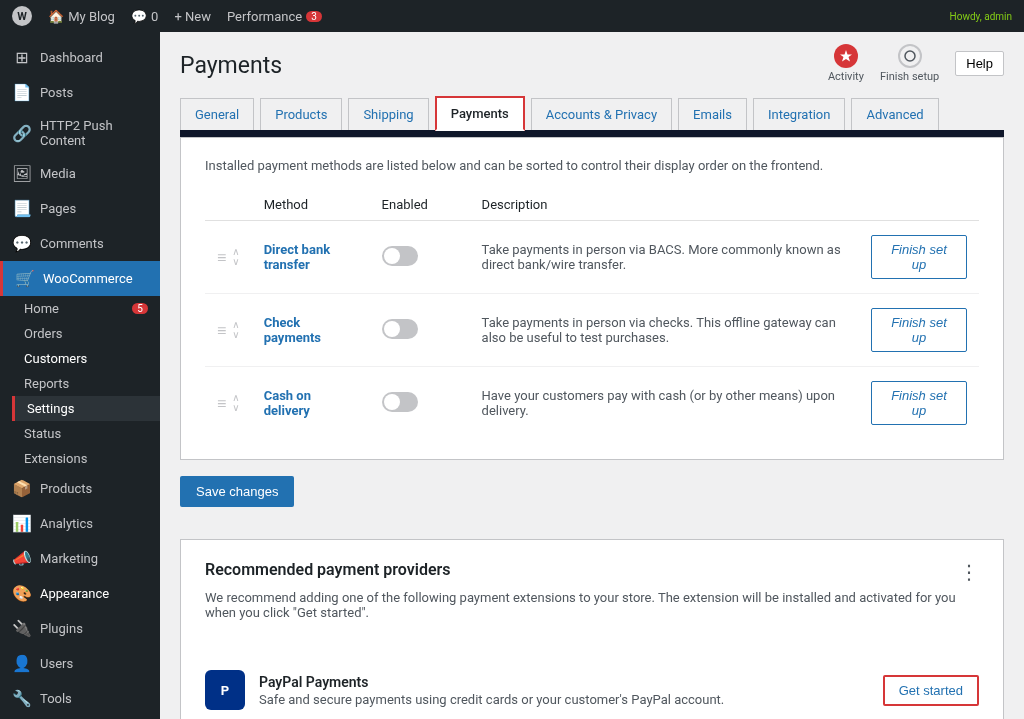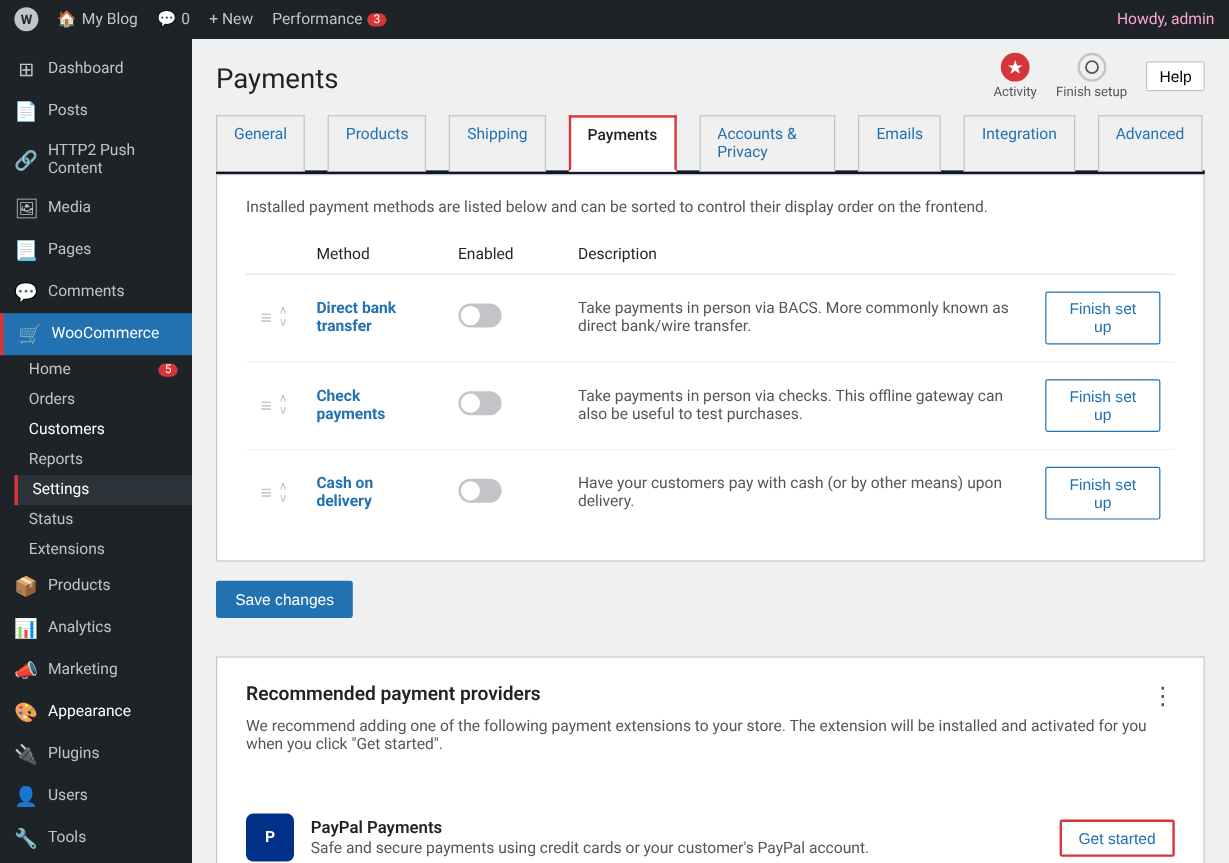--- a/index.html
+++ b/index.html
@@ -26,22 +26,22 @@
       gap: 4px;
       font-size: 13px;
       color: #c3c4c7;
       cursor: pointer;
     }
     .admin-bar-right {
       margin-left: auto;
       display: flex;
       align-items: center;
       gap: 8px;
-      font-size: 13px;
-      color: #f9a8d4;
+      font-size: 10px;
+      color: #84cc16;
       text-align: center;
     }
     .wp-logo {
       width: 20px; height: 20px;
       background: #c3c4c7;
       border-radius: 50%;
       display: inline-flex;
       align-items: center;
       justify-content: center;
       font-size: 11px;
@@ -108,24 +108,25 @@
     .page-header {
       font-size: 23px;
       font-weight: 400;
       color: #1d2327;
       margin-bottom: 16px;
     }
 
     
     .tab-bar {
       display: flex;
-      gap: 17px;
-      border-bottom: 3px solid #0f172a;
+      gap: 4px;
+      border-bottom: 7px solid #0f172a;
       margin-bottom: 0;
       background: transparent;
+      align-items: center;
     }
     .tab-item {
       padding: 8px 14px;
       font-size: 13px;
       cursor: pointer;
       border: 1px solid #c3c4c7;
       border-bottom: none;
       background: #f0f0f1;
       color: #2271b1;
       margin-right: 2px;
@@ -212,20 +213,21 @@
     }
 
     .finish-btn {
       padding: 6px 12px;
       border: 1px solid #2271b1;
       background: #fff;
       color: #2271b1;
       cursor: pointer;
       font-size: 13px;
       border-radius: 2px;
+      font-style: italic;
     }
 
     .method-desc { font-size: 13px; color: #50575e; }
 
     
     .save-btn {
       background: #2271b1;
       color: #fff;
       border: none;
       padding: 8px 16px;

